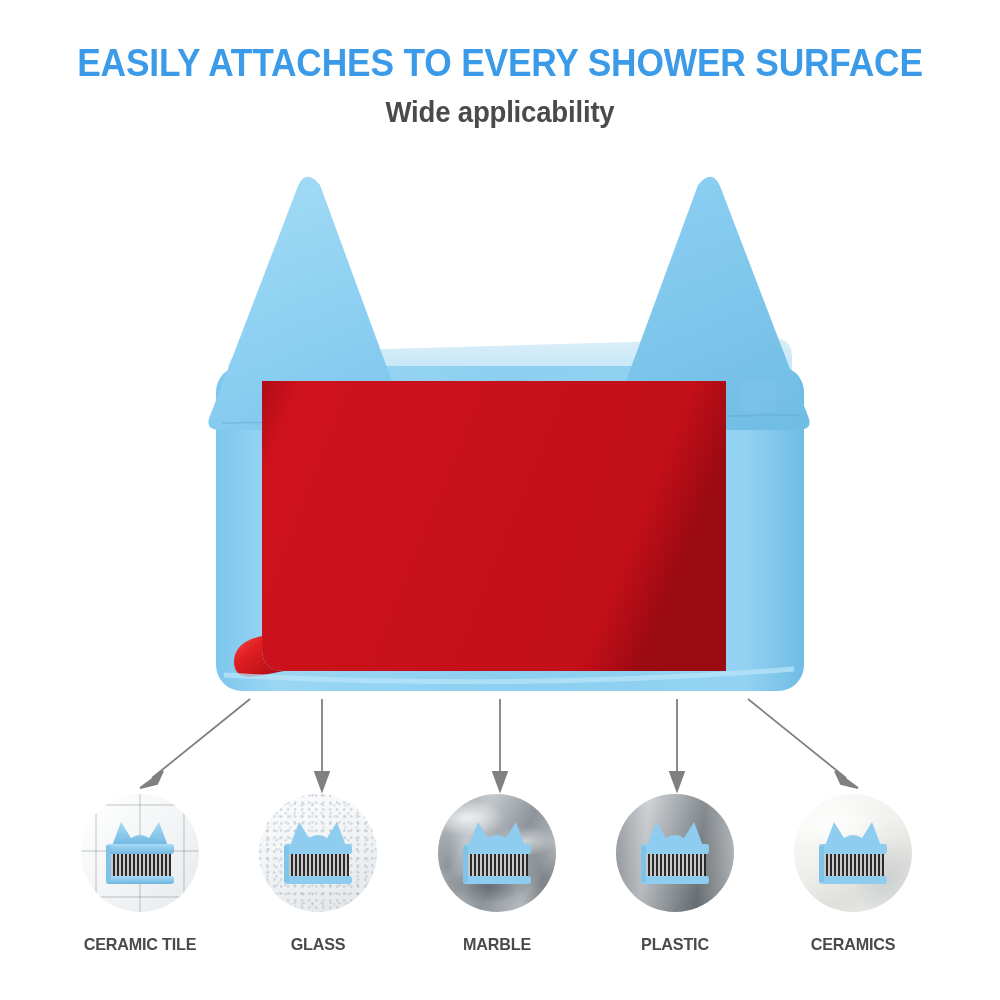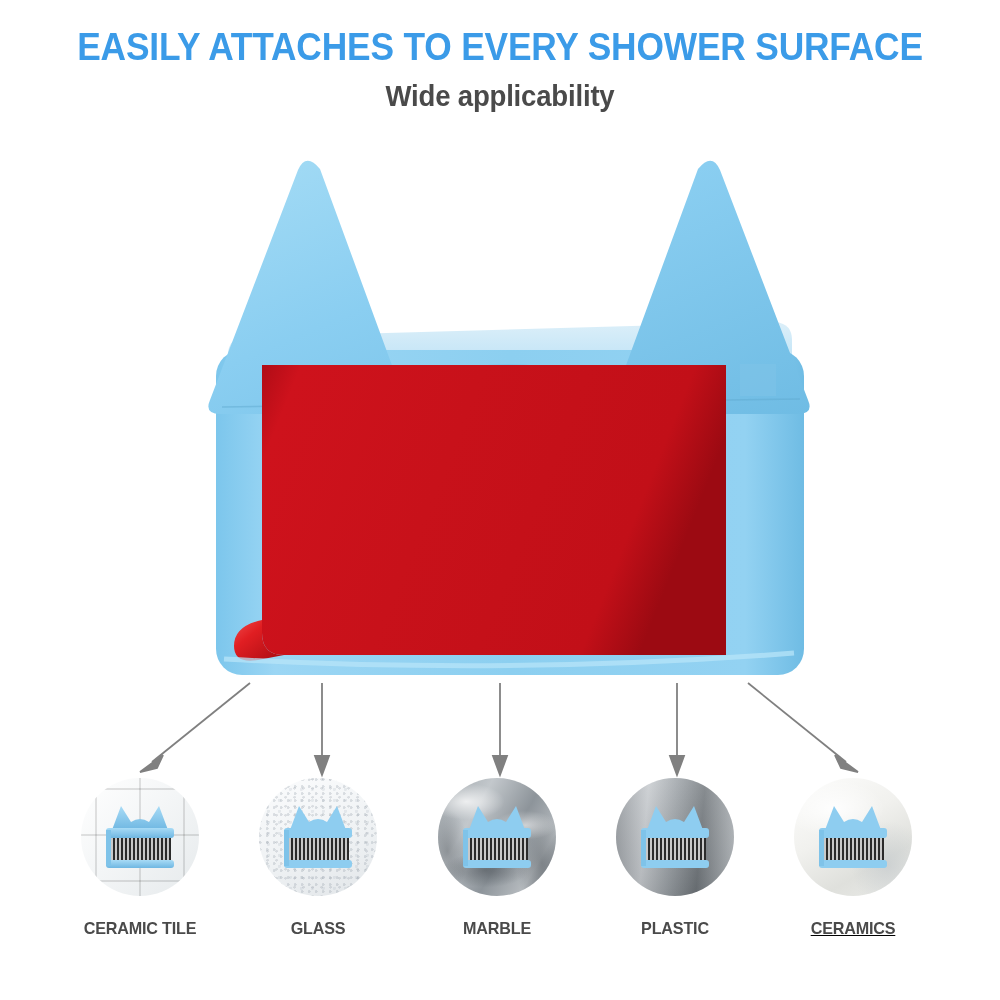--- a/index.html
+++ b/index.html
@@ -2,21 +2,21 @@
 <html><head>
 <meta charset="utf-8">
 <style>
   html,body{margin:0;padding:0;}
   body{
     width:1000px;height:1000px;position:relative;overflow:hidden;
     background:#ffffff;
     font-family:"Liberation Sans",sans-serif;
     -webkit-font-smoothing:antialiased;
   }
-  .stage{position:absolute;inset:0;}
+  .stage{position:absolute;inset:0;margin-top:16px;}
 
   
   #headline{
     position:absolute;left:0;top:26px;width:1000px;text-align:center;
     color:#3B9BE8;
     font-size:38px;font-weight:bold;letter-spacing:-0.2px;
     transform:scaleX(0.93);transform-origin:50% 50%;
     white-space:nowrap;
   }
   #subhead{
@@ -317,21 +317,21 @@
               <line x1="87" y1="60" x2="87" y2="84"></line>
             </g>
             <rect x="25" y="82" width="68" height="8" rx="3" fill="#8ECDF0"></rect>
             <rect x="25" y="52" width="5" height="36" fill="#7FC3E9"></rect>
           </svg>
         </div>
       </div>
       <div class="caption">PLASTIC</div>
     </div>
 
-    <div class="swatch" style="left:763px;text-decoration:underline;">
+    <div class="swatch" style="left:763px;">
       <div class="disc">
         <div class="tex tex-ceramics"></div>
         <div class="holder">
           <svg viewBox="0 0 118 118" xmlns="http://www.w3.org/2000/svg">
             <path d="M31 52 L40 28 L50 44 Q59 38 68 44 L78 28 L87 52 Z" fill="#8ECDF0"></path>
             <rect x="25" y="50" width="68" height="10" rx="3" fill="#8ECDF0"></rect>
             <rect x="28" y="60" width="62" height="24" fill="#2b2b2b"></rect>
             <g stroke="#f2f2f2" stroke-width="1.6">
               <line x1="31" y1="60" x2="31" y2="84"></line>
                 <line x1="35" y1="60" x2="35" y2="84"></line>

